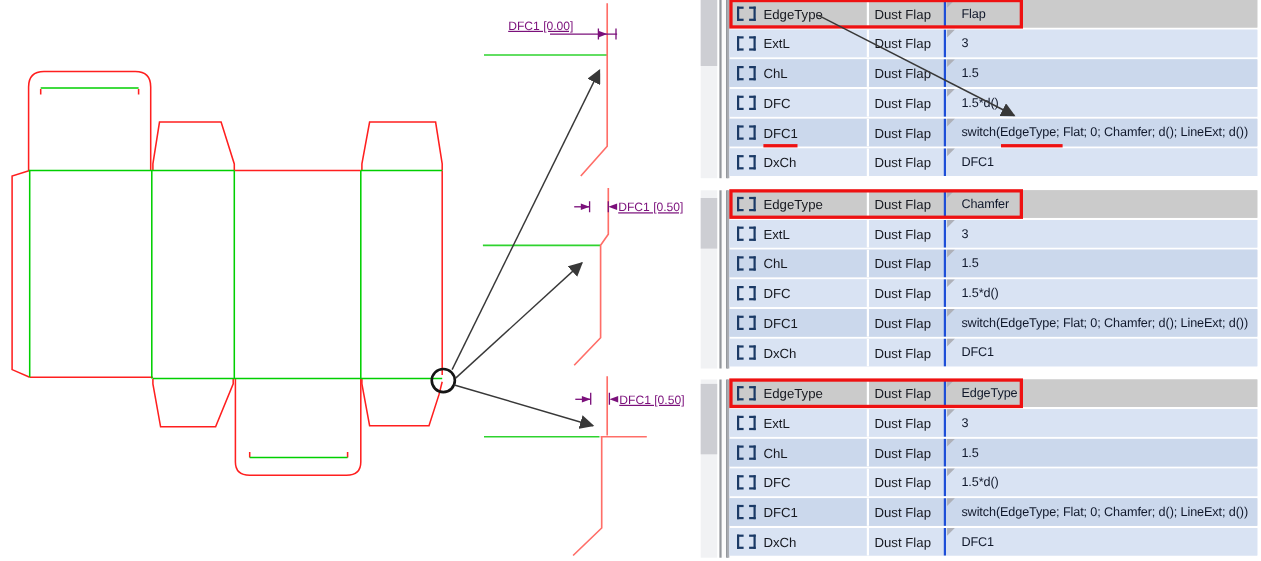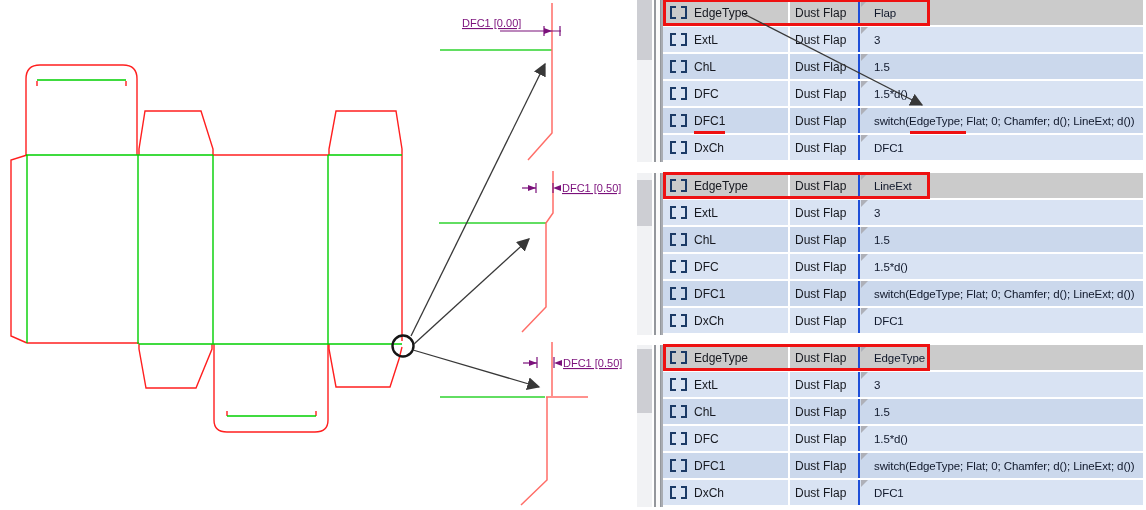--- a/index.html
+++ b/index.html
@@ -145,21 +145,21 @@
   <div class="prow rowbg-gray">
       <div class="c1">
         <span class="cb"></span>
         <span class="pname">EdgeType</span>
       </div>
       <div class="c2">
           <span class="pctx">Dust Flap</span>
         </div>
       <div class="c3">
         <span class="tri"></span>
-        <span class="pval">LineExt</span>
+        <span class="pval">Chamfer</span>
       </div>
     </div>
       <div class="prow rowbg-a">
       <div class="c1">
         <span class="cb"></span>
         <span class="pname">ExtL</span>
       </div>
       <div class="c2">
           <span class="pctx">Dust Flap</span>
         </div>

